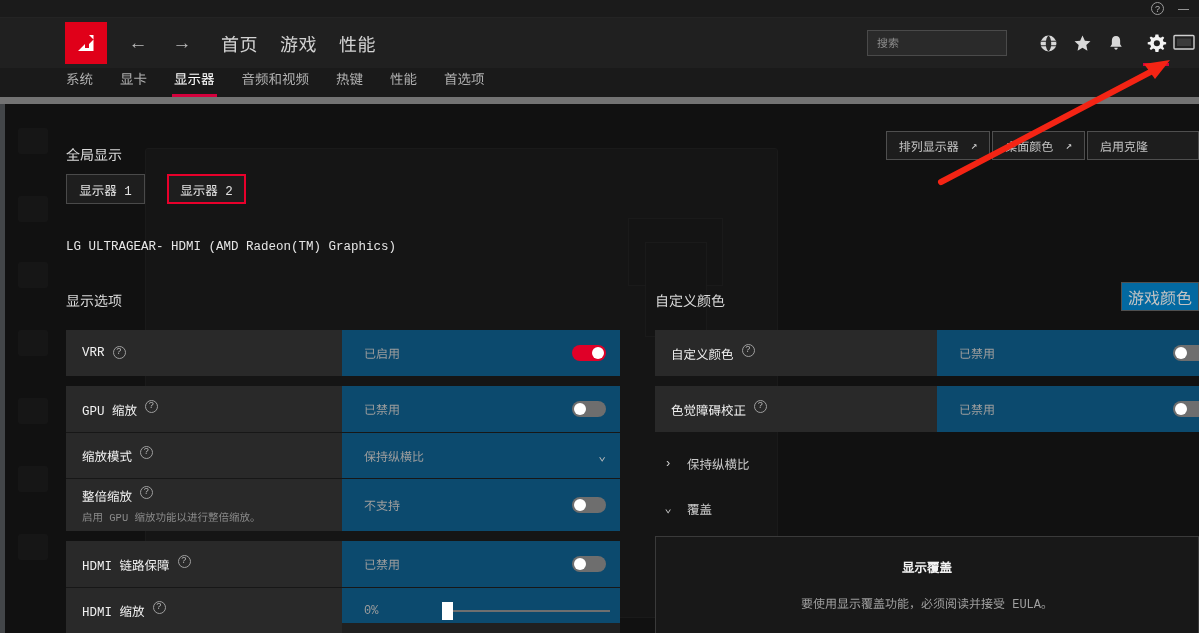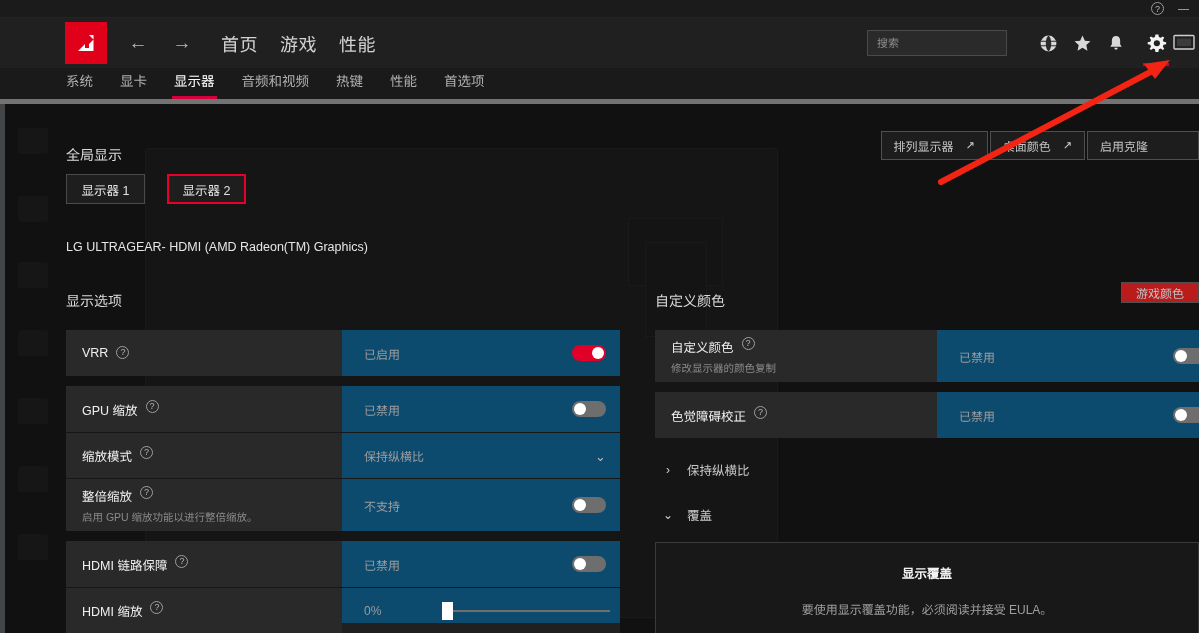--- a/index.html
+++ b/index.html
@@ -67,32 +67,32 @@
   .ic.gear { margin-left:6px; }
   .ic.gear::after {
     content:""; position:absolute; left:4px; right:4px; bottom:1px; height:3px; background:#d4003c;
   }
   .ic.cut { width:26px; overflow:hidden; justify-content:flex-start; }
 
   
   .subtabs {
     position:absolute; left:0; top:68px; width:1199px; height:36px;
     background:#1a1a1a; display:flex; align-items:flex-end; padding-left:66px;
-    border-bottom:5px solid #737373;
+    border-bottom:7px solid #737373;
   }
   .subtab {
     position:relative; font-size:13.5px; color:#b0b0b0; padding:0 0 9px 0; margin-right:27px;
   }
   .subtab.active { color:#ffffff; }
   .subtab.active::after {
     content:""; position:absolute; left:-2px; right:-2px; bottom:0; height:3px; background:#d4003c;
   }
 
   
-  .content { position:absolute; left:0; top:104px; width:1199px; height:529px; }
+  .content { position:absolute; left:0; top:104px; width:1199px; height:529px;font-family:Liberation Mono, monospace; }
 
   .sec-title { font-size:14px; color:#d9d9d9; }
 
   .topbtns { position:absolute; right:0; top:27px; display:flex; gap:2px;align-items:flex-end; }
   .obtn {
     height:29px; border:1px solid #4f4f4f; background:#1d1d1d; color:#c3c3c3;
     font-size:12px; display:flex; align-items:center; gap:12px; padding:0 12px;
     white-space:nowrap;
   }
   .obtn .arr { font-size:11px; color:#cfcfcf; }
@@ -108,22 +108,22 @@
   .devname { position:absolute; left:66px; top:136px; font-size:12.5px; color:#e6e6e6; }
 
   
   .col { position:absolute; top:186px; }
   .col.left { left:66px; width:554px; }
   .col.right { left:655px; width:544px; }
 
   .col > .sec-title { display:block; margin-bottom:20px; }
 
   .gamecolor-btn {
-    position:absolute; right:0; top:-8px; width:78px; height:21px;
-    border:1px solid #4f4f4f; background:#b91c1c; color:#c3c3c3; font-size:12px;
+    position:absolute; right:0; top:-8px; width:78px; height:29px;
+    border:1px solid #4f4f4f; background:#0369a1; color:#c3c3c3; font-size:16px;
     display:flex; align-items:center; justify-content:center;
   }
 
   .card { background:#202020; margin-bottom:10px; }
   .row { display:flex; align-items:stretch; min-height:46px; }
   .row + .row { border-top:1px solid #171717; }
   .row .lbl {
     width:276px; flex:0 0 276px; background:#292929; display:flex; flex-direction:column;
     justify-content:center; padding:7px 0 7px 16px;
   }
@@ -392,21 +392,20 @@
       <div class="sec-title">自定义颜色</div>
       <div class="gamecolor-btn">游戏颜色</div>
 
       <div class="card">
         <div class="row narrowlbl">
           <div class="lbl">
             <div class="t">
               <span>自定义颜色</span>
               <span class="qm">?</span>
             </div>
-            <div class="sub">修改显示器的颜色复制</div>
           </div>
           <div class="val">
             <span class="vtext">已禁用</span>
             <div class="toggle" style="right:-8px;">
                 <div class="knob"></div>
               </div>
           </div>
         </div>
       </div>
 

